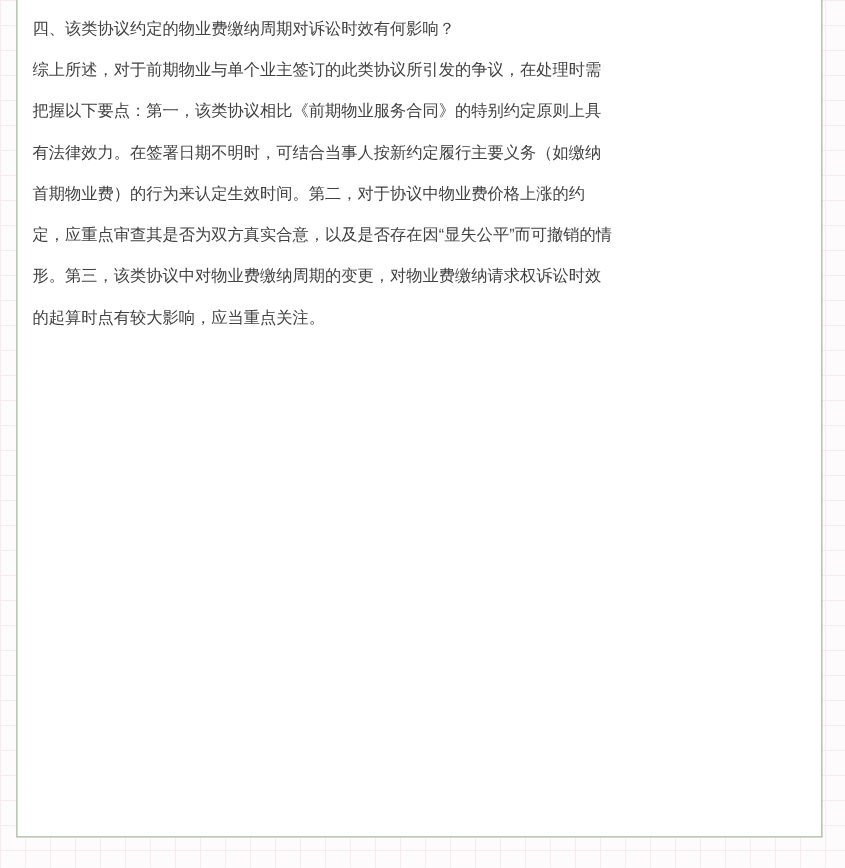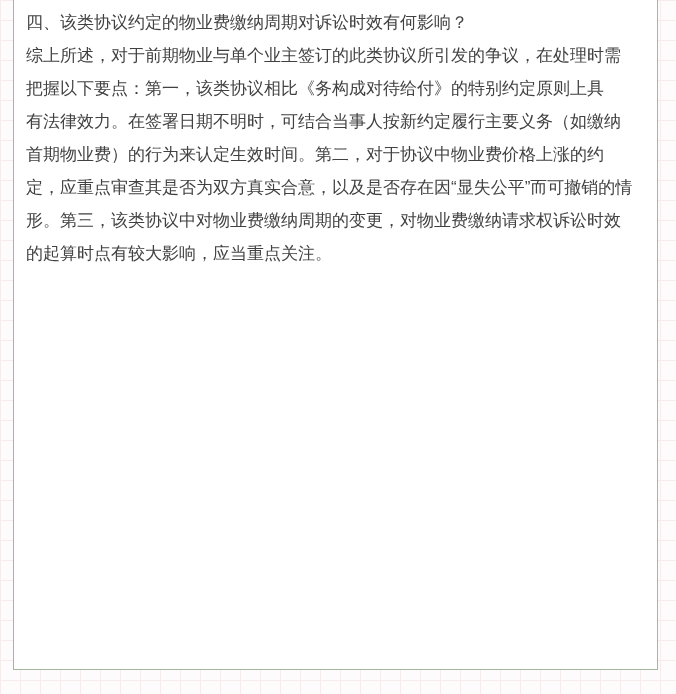--- a/index.html
+++ b/index.html
@@ -26,32 +26,32 @@
     height: 678px;
     box-sizing: border-box;
     background: #ffffff;
     border: 1.5px solid #a6b59f;
     padding: 13px 11px 0 12px;
     overflow: hidden;
   }
   .article-card p {
     margin: 0;
     color: #414141;
-    font-size: 17px;
+    font-size: 13px;
     line-height: 33px;
     letter-spacing: 0;
     white-space: pre-line;
     word-break: break-all;
   }
 </style>
 </head>
 <body>
 
 <div class="article-card">
   <p>四、该类协议约定的物业费缴纳周期对诉讼时效有何影响？</p>
   <p>综上所述，对于前期物业与单个业主签订的此类协议所引发的争议，在处理时需
-把握以下要点：第一，该类协议相比《务构成对待给付》的特别约定原则上具
+把握以下要点：第一，该类协议相比《前期物业服务合同》的特别约定原则上具
 有法律效力。在签署日期不明时，可结合当事人按新约定履行主要义务（如缴纳
 首期物业费）的行为来认定生效时间。第二，对于协议中物业费价格上涨的约
 定，应重点审查其是否为双方真实合意，以及是否存在因“显失公平”而可撤销的情
 形。第三，该类协议中对物业费缴纳周期的变更，对物业费缴纳请求权诉讼时效
 的起算时点有较大影响，应当重点关注。</p>
 </div>
 
 </body></html>

